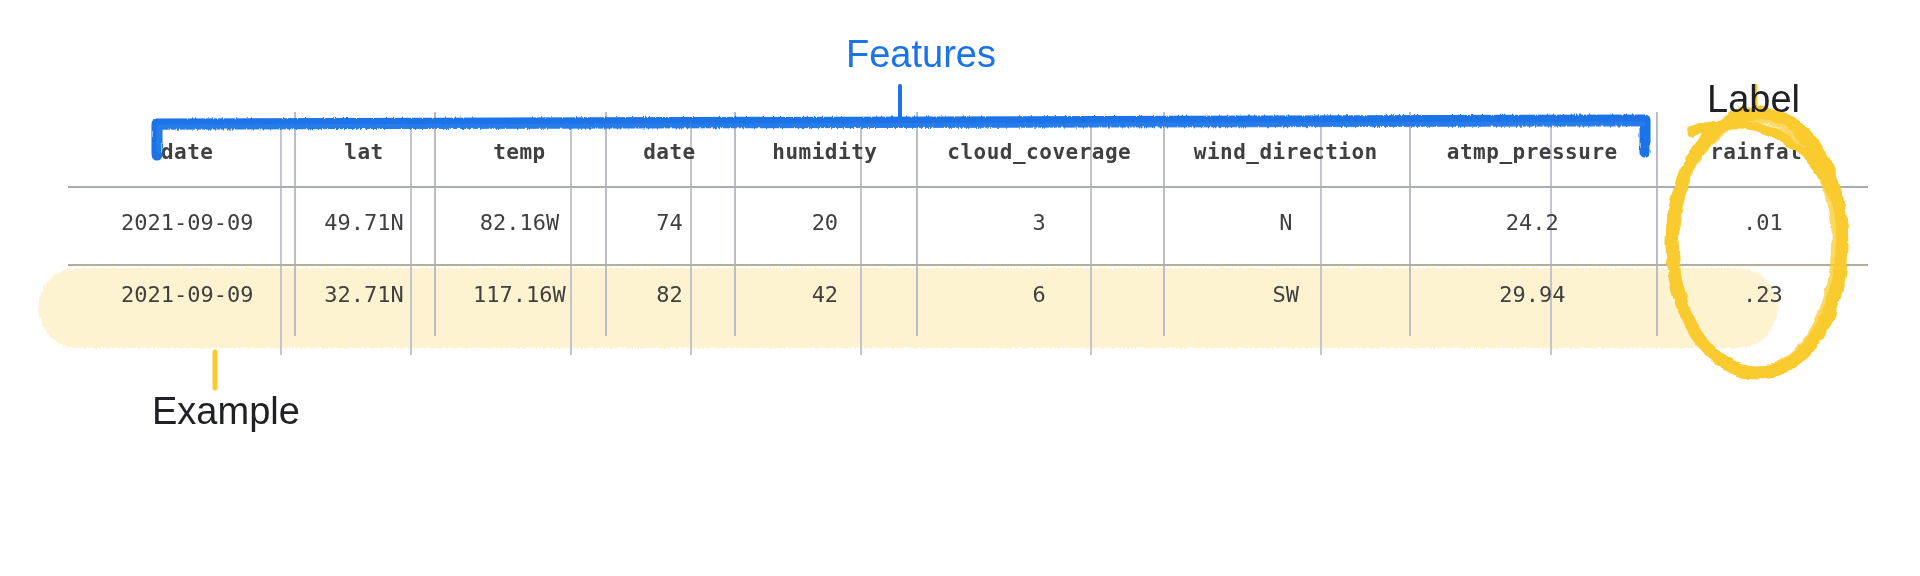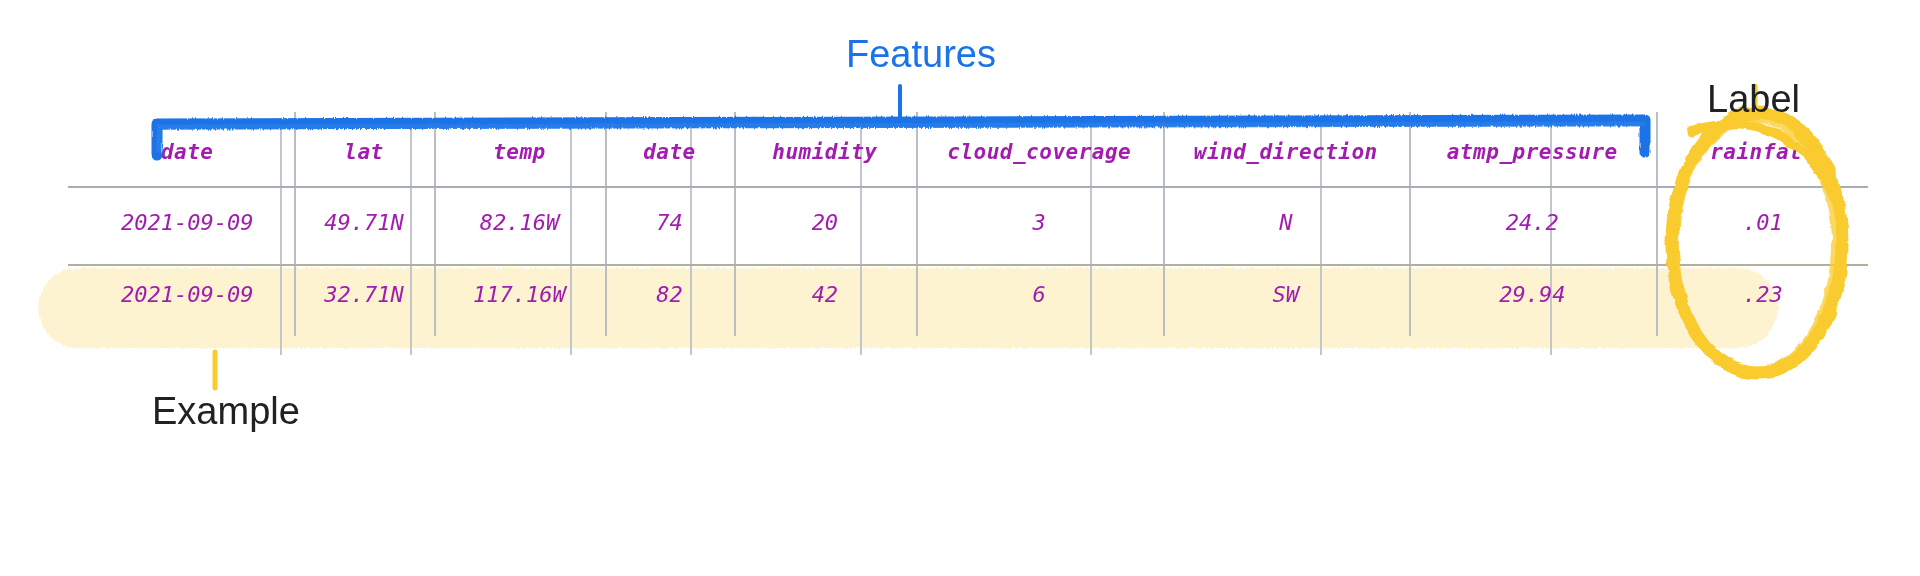--- a/index.html
+++ b/index.html
@@ -49,24 +49,23 @@
     z-index: 3;
   }
   table {
     border-collapse: collapse;
     width: 1790px;
     table-layout: fixed;
   }
   th, td {
     text-align: center;
     font-family: "DejaVu Sans Mono", "Liberation Mono", monospace;
-    color: #a21caf;
+    color: #404040;
     padding: 0;
     position: relative;
-    font-style: italic;
   }
   th {
     font-size: 21px;
     font-weight: bold;
     height: 68px;
     vertical-align: middle;
     letter-spacing: 0.5px;
   }
   td {
     font-size: 22px;

